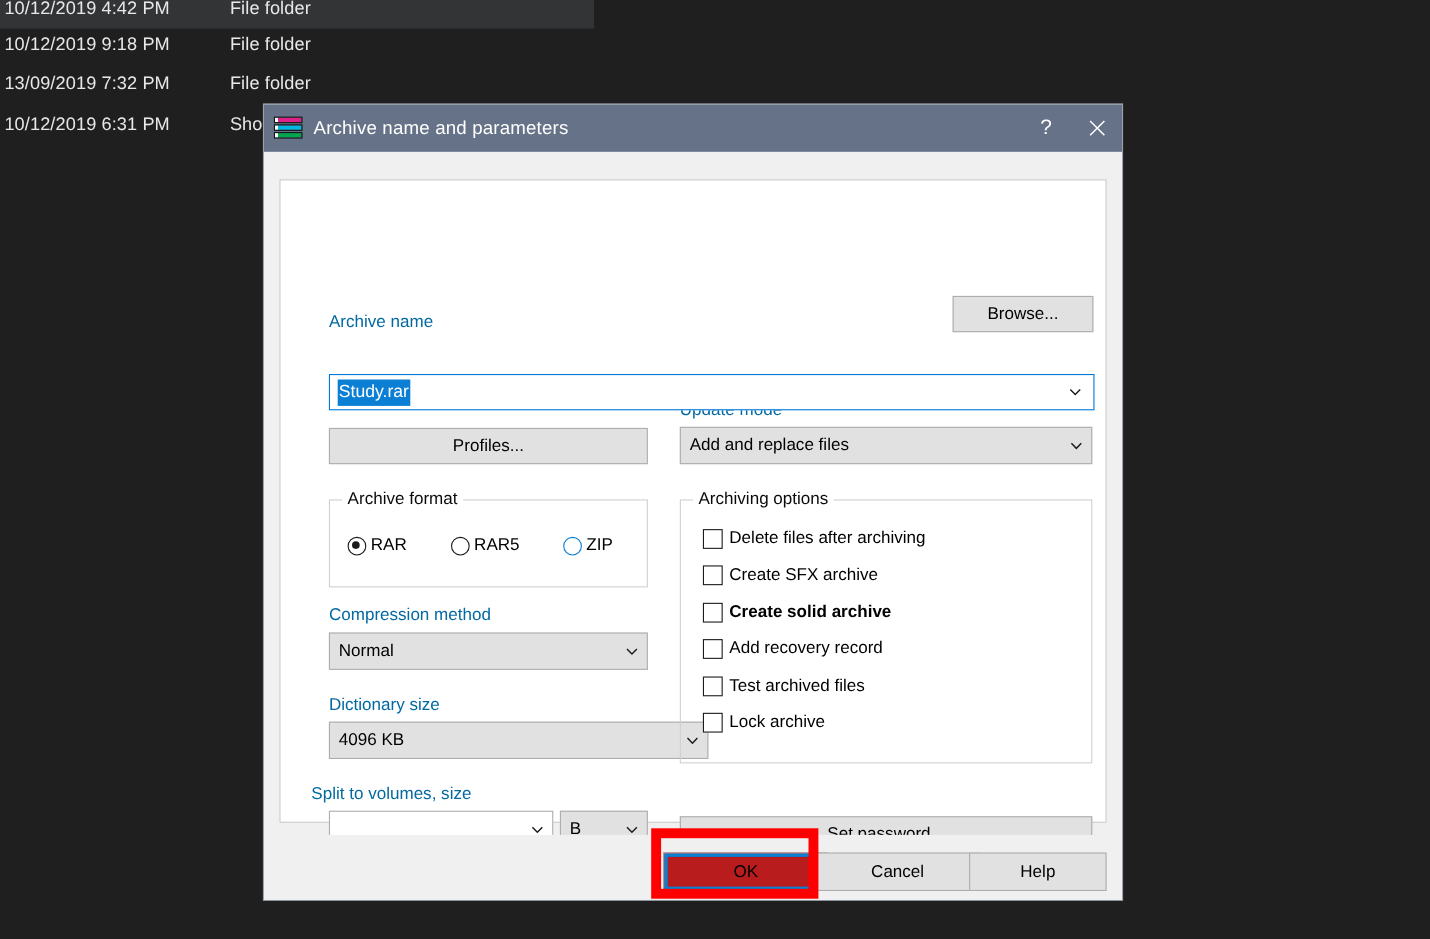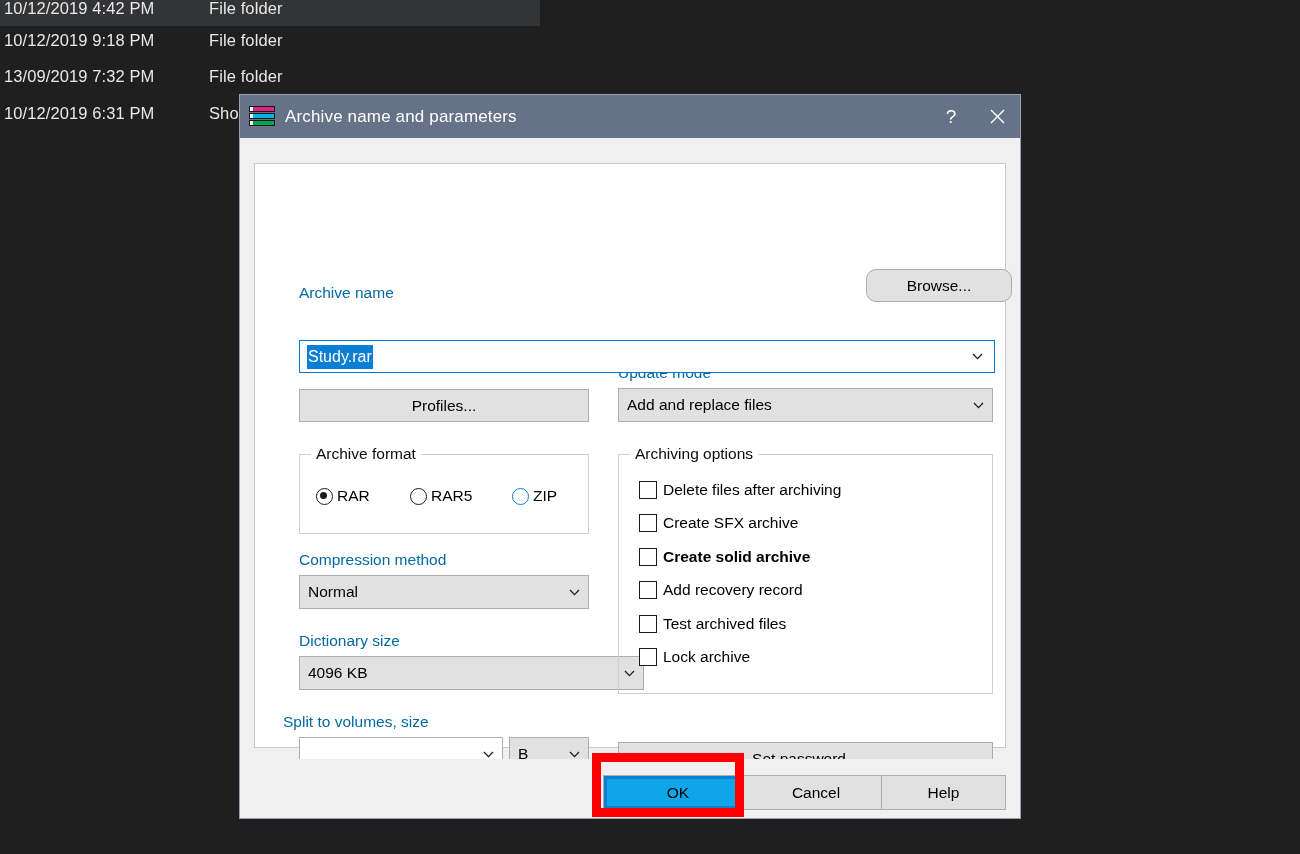--- a/index.html
+++ b/index.html
@@ -260,21 +260,21 @@
     left: 0;
     top: 664px;
     width: 780px;
     height: 59px;
     background: #f0f0f0;
   }
   #ok-btn {
     position: absolute;
     left: 363px; top: 16px;
     width: 150px; height: 35px;
-    background: #0ea5e9;
+    background: #b91c1c;
     border: 1px solid #adadad;
     box-sizing: border-box;
     display: flex; align-items: center; justify-content: center;
     font-size: 15.5px;
     outline: 3px solid #0b7fd4;
     outline-offset: -4px;
   }
   #cancel-btn { left: 501px; top: 16px; width: 150px; height: 35px; }
   #help-btn   { left: 641px; top: 16px; width: 125px; height: 35px; }
 
@@ -334,21 +334,21 @@
         <line x1="16" y1="3" x2="3" y2="16" stroke="#ffffff" stroke-width="1.4"></line>
       </svg>
     </div>
   </div>
 
 
   <div id="panel">
 
     <div class="lbl" style="left:44px; top:120px;">Archive name</div>
 
-    <div class="btn" style="left:611px; top:105px; width:146px; height:33px;border-radius:10px;">Browse...</div>
+    <div class="btn" style="left:611px; top:105px; width:128px; height:33px;">Browse...</div>
 
     <div class="btn" style="left:44px; top:225px; width:290px; height:33px;">Profiles...</div>
 
     <div class="lbl" style="left:363px; top:200px;">Update mode</div>
     <div class="combo" style="left:363px; top:224px; width:375px; height:34px;">
       <span class="cv">Add and replace files</span>
       <span class="arw">
         <svg class="chev" viewBox="0 0 11 7">
             <polyline points="1,1 5.5,5.6 10,1" fill="none" stroke="#1b1b1b" stroke-width="1.3"></polyline>
           </svg>

